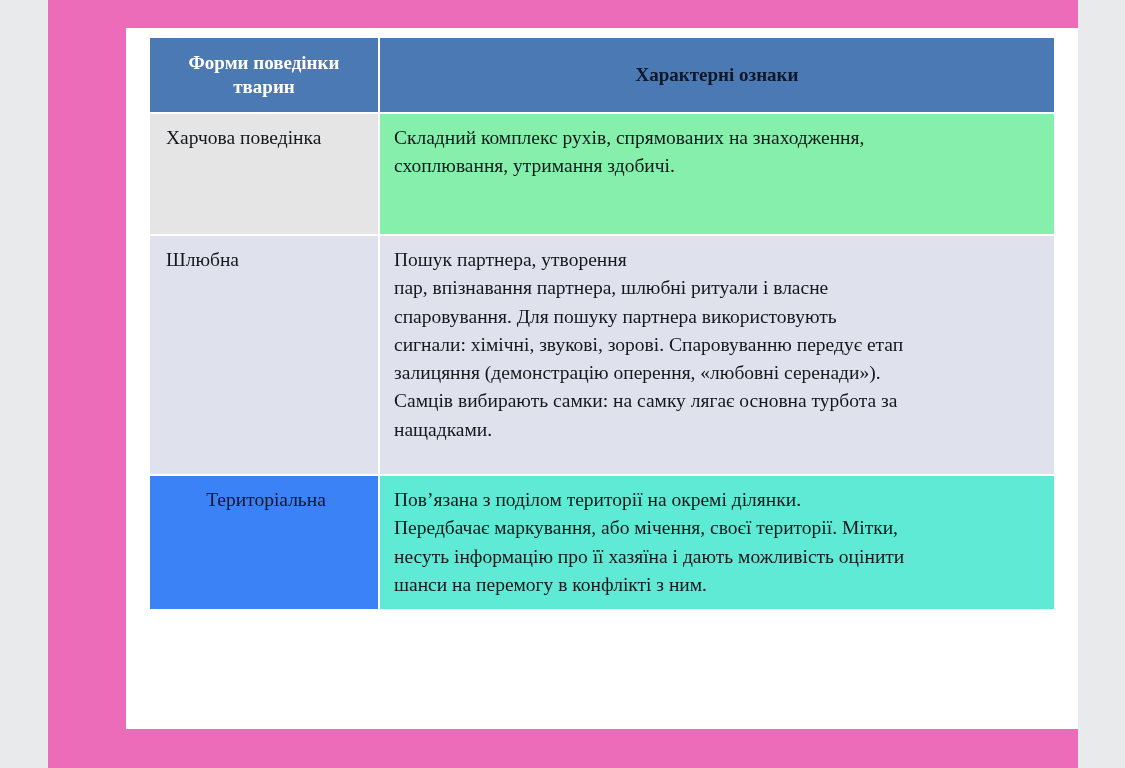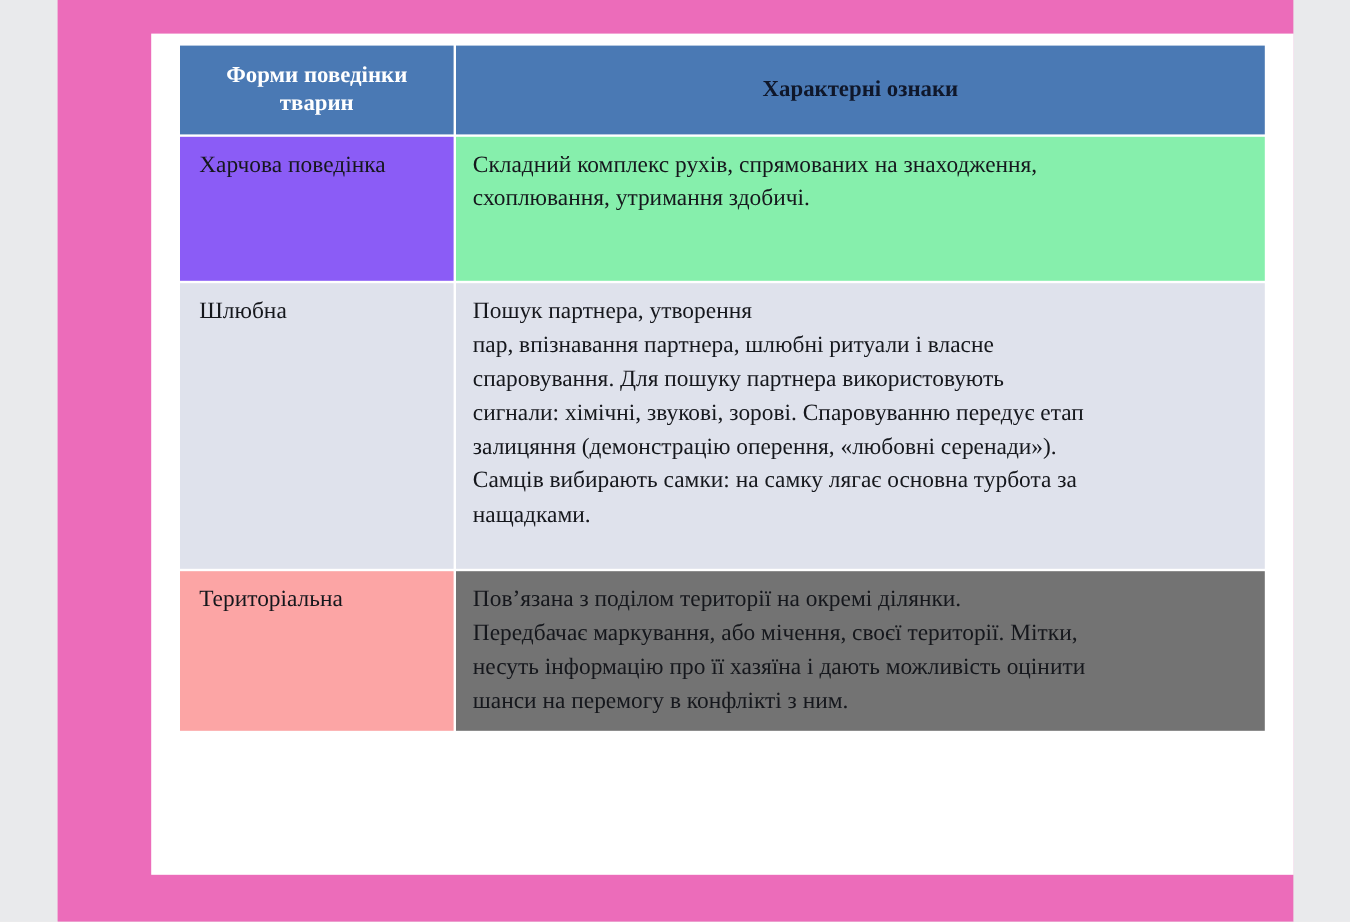--- a/index.html
+++ b/index.html
@@ -129,43 +129,43 @@
       </colgroup>
       <thead>
         <tr>
           <th style="background: rgb(74, 121, 180); color: rgb(255, 255, 255);">Форми поведінки тварин</th>
           <th style="background: rgb(74, 121, 180); color: #0f172a;">Характерні ознаки</th>
         </tr>
       </thead>
       <tbody>
 
         <tr class="row-0">
-          <td class="form-cell" style="background: #8b5cf6;">Харчова поведінка</td>
+          <td class="form-cell" style="background: #e5e5e5;">Харчова поведінка</td>
           <td class="cell-text" style="background: #86efac;">
               <p>Складний комплекс рухів, спрямованих на знаходження,</p>
               <p>схоплювання, утримання здобичі.</p>
             </td>
         </tr>
 
         <tr class="row-1">
           <td class="form-cell" style="background: rgb(223, 226, 236);">Шлюбна</td>
           <td class="cell-text" style="background: rgb(223, 226, 236);">
               <p>Пошук партнера, утворення</p>
               <p>пар, впізнавання партнера, шлюбні ритуали і власне</p>
               <p>спаровування. Для пошуку партнера використовують</p>
               <p>сигнали: хімічні, звукові, зорові. Спаровуванню  передує етап</p>
               <p>залицяння (демонстрацію оперення, «любовні серенади»).</p>
               <p>Самців вибирають самки: на самку лягає основна турбота за</p>
               <p>нащадками.</p>
             </td>
         </tr>
 
         <tr class="row-2">
-          <td class="form-cell" style="background: #fca5a5;">Територіальна</td>
-          <td class="cell-text" style="background: #737373;">
+          <td class="form-cell" style="background: #3b82f6; text-align: center;">Територіальна</td>
+          <td class="cell-text" style="background: #5eead4;">
               <p>Пов’язана з поділом території на окремі ділянки.</p>
               <p> Передбачає маркування, або мічення, своєї території.  Мітки,</p>
               <p>несуть інформацію про її хазяїна і дають можливість оцінити</p>
               <p>шанси на перемогу в конфлікті з ним.</p>
             </td>
         </tr>
 
 
       </tbody>
     </table>

